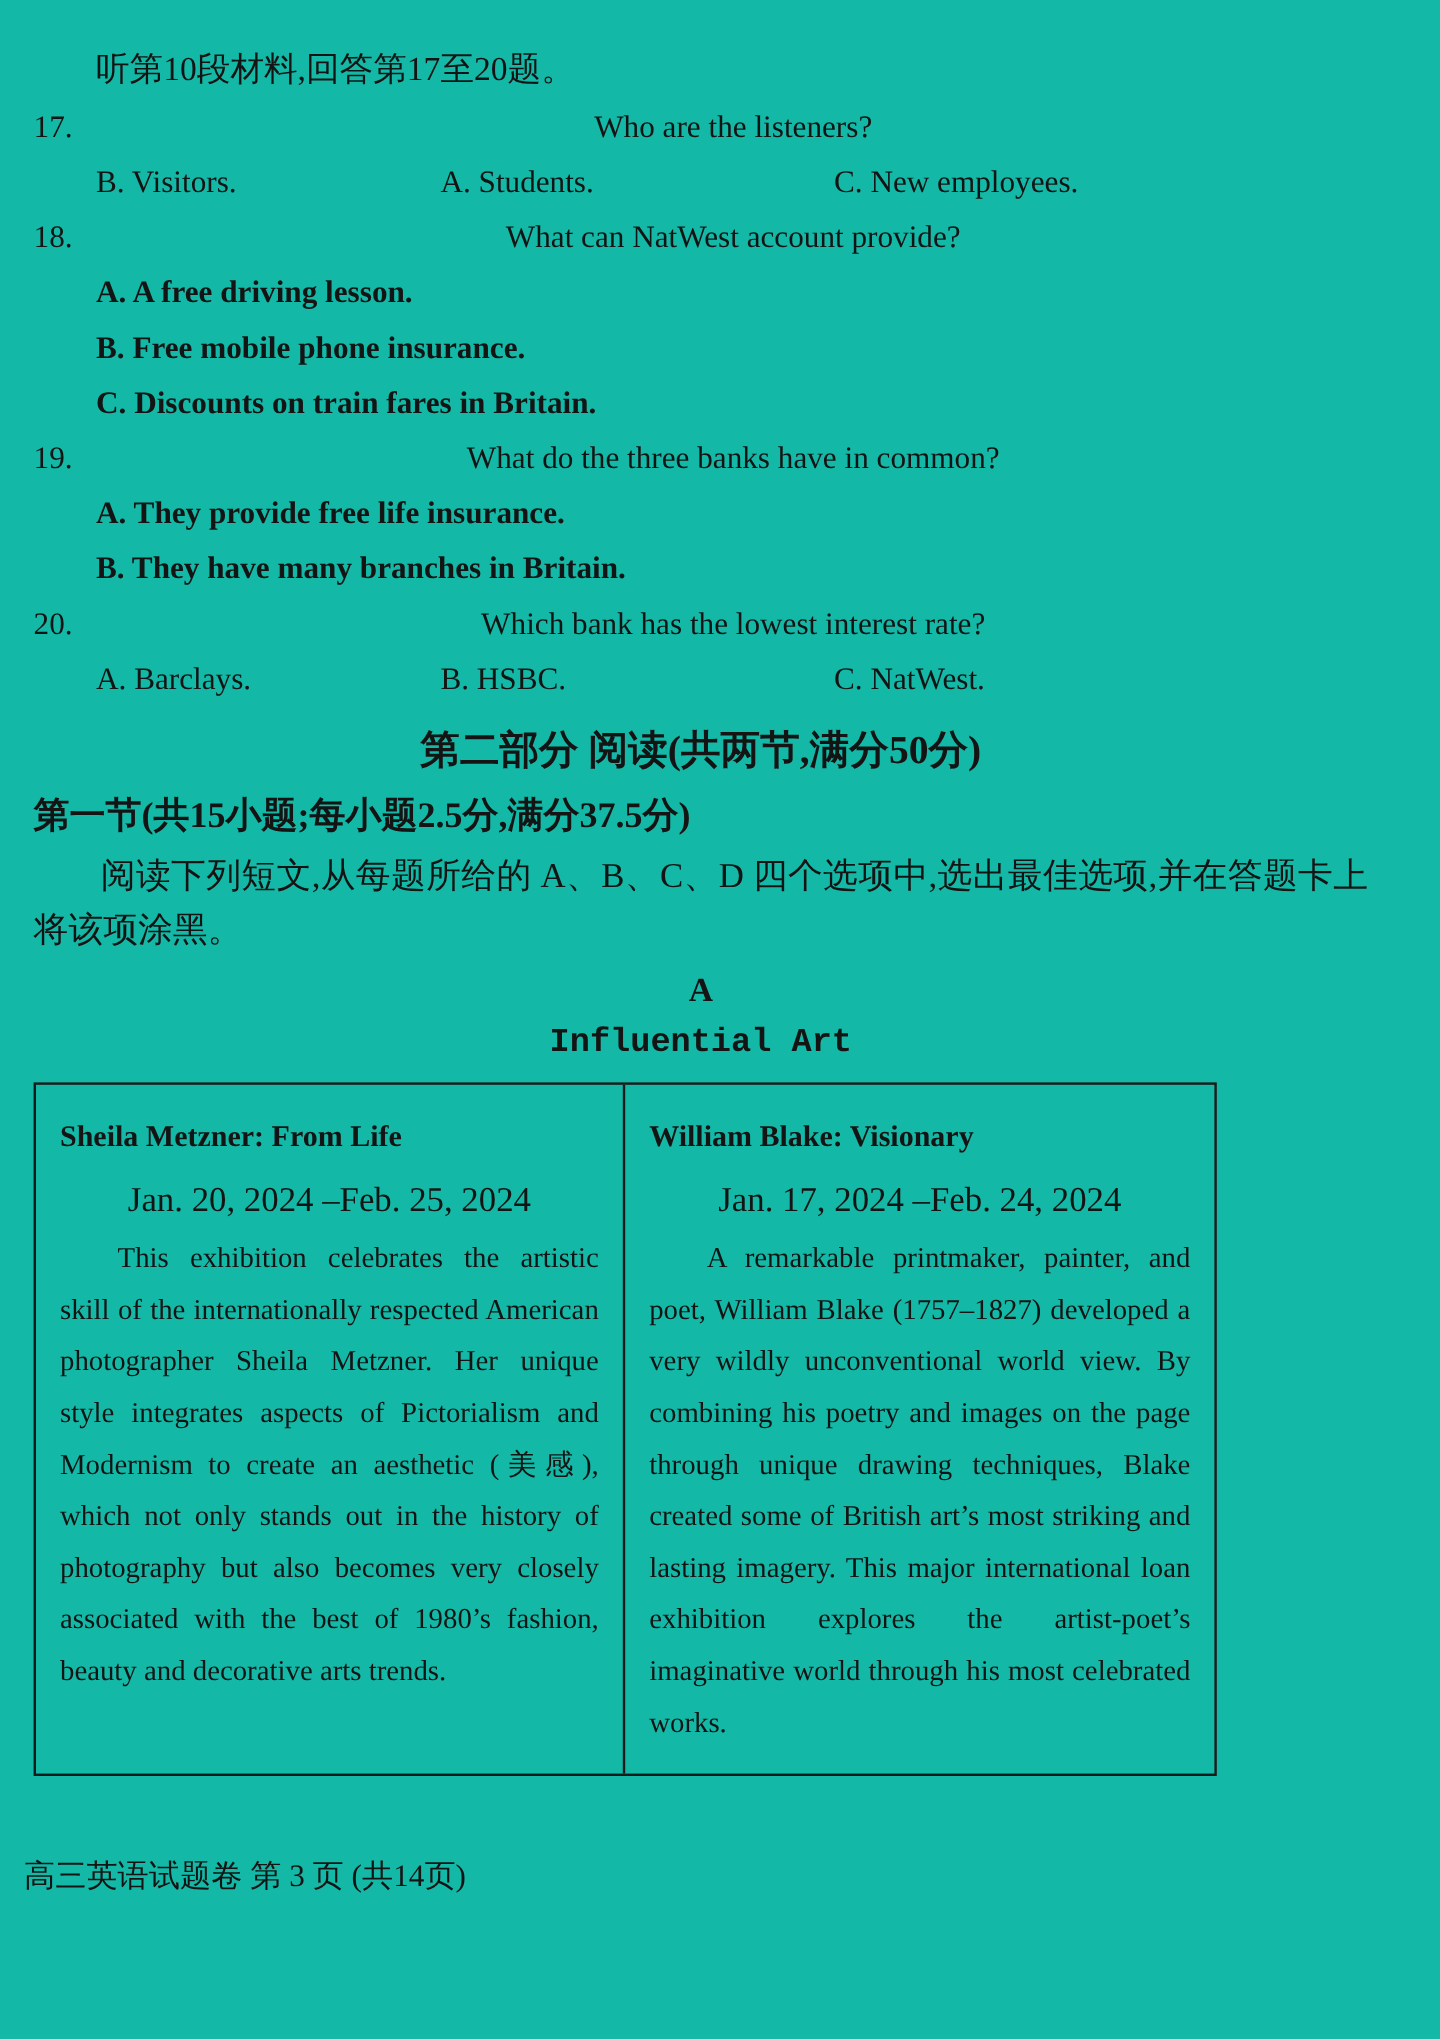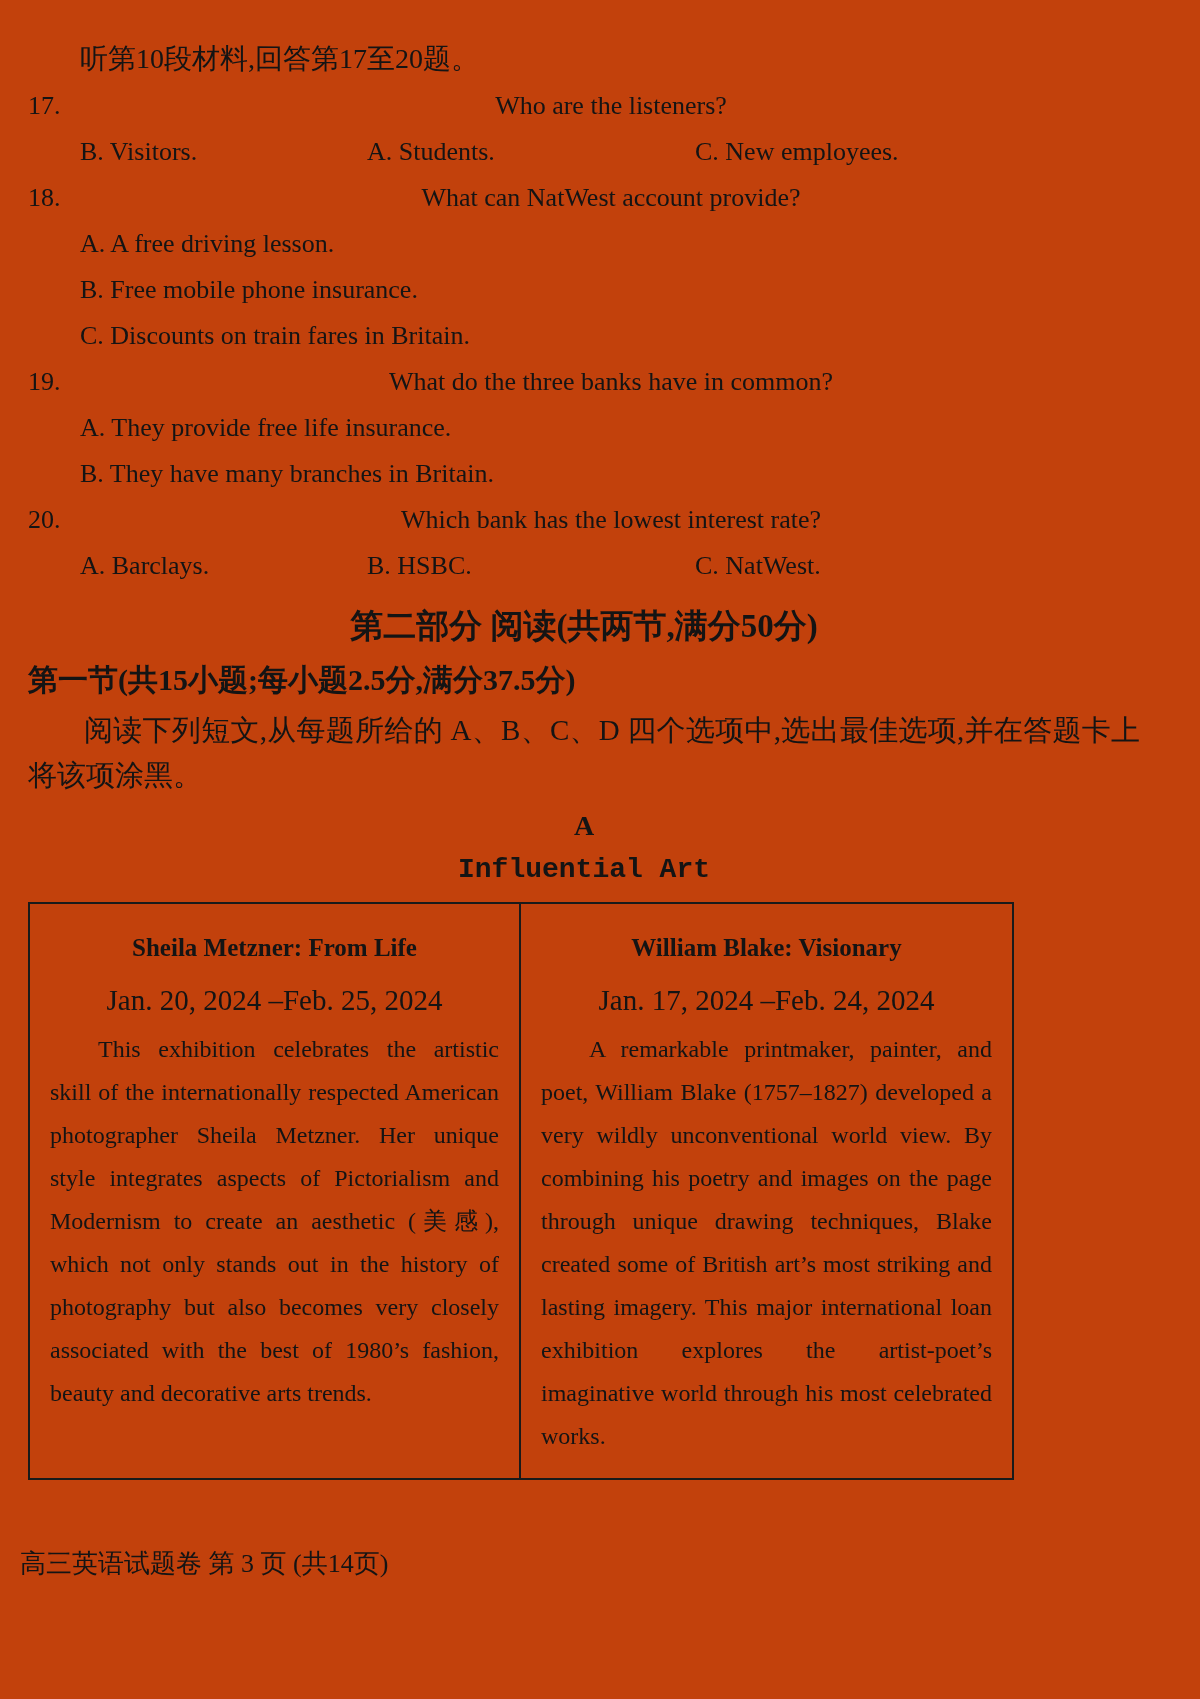--- a/index.html
+++ b/index.html
@@ -1,20 +1,20 @@
 <!DOCTYPE html>
 <html><head>
 <meta charset="utf-8">
 <style>
   html,body{margin:0;padding:0;background:#ffffff;}
   .page{
     position:relative;
     width:1200px;height:1699px;
     box-sizing:border-box;
-    background:#c2410c;
+    background:#14b8a6;
     color:#141414;
     font-family:"Liberation Serif","DejaVu Serif",serif;
     padding:42px 60px 0 28px;
     overflow:hidden;
   }
   
   .intro{
     margin:0 0 6px 0;
     padding-left:52px;
     font-size:28px;
@@ -34,20 +34,21 @@
     padding-left:52px;
     margin-top:13px;
     font-size:26px;
     line-height:33px;
   }
   .opt{
     padding-left:52px;
     margin-top:13px;
     font-size:26px;
     line-height:33px;
+    font-weight:bold;
   }
   
   .part2-heading{
     margin:22px 0 0 0;
     text-align:center;
     font-size:33px;
     line-height:44px;
     font-weight:bold;
   }
   .section1-heading{
@@ -87,21 +88,21 @@
     display:grid;
     grid-template-columns:1fr 1fr;
     box-sizing:border-box;
   }
   .cell{
     padding:28px 20px 20px 20px;
     box-sizing:border-box;
   }
   .cell.left{border-right:2.5px solid #1a1a1a;}
   .cell-title{
-    text-align:center;
+    text-align:left;
     font-weight:bold;
     font-size:25px;
     line-height:32px;
   }
   .cell-dates{
     text-align:center;
     font-size:29px;
     line-height:32px;
     margin-top:20px;
   }

